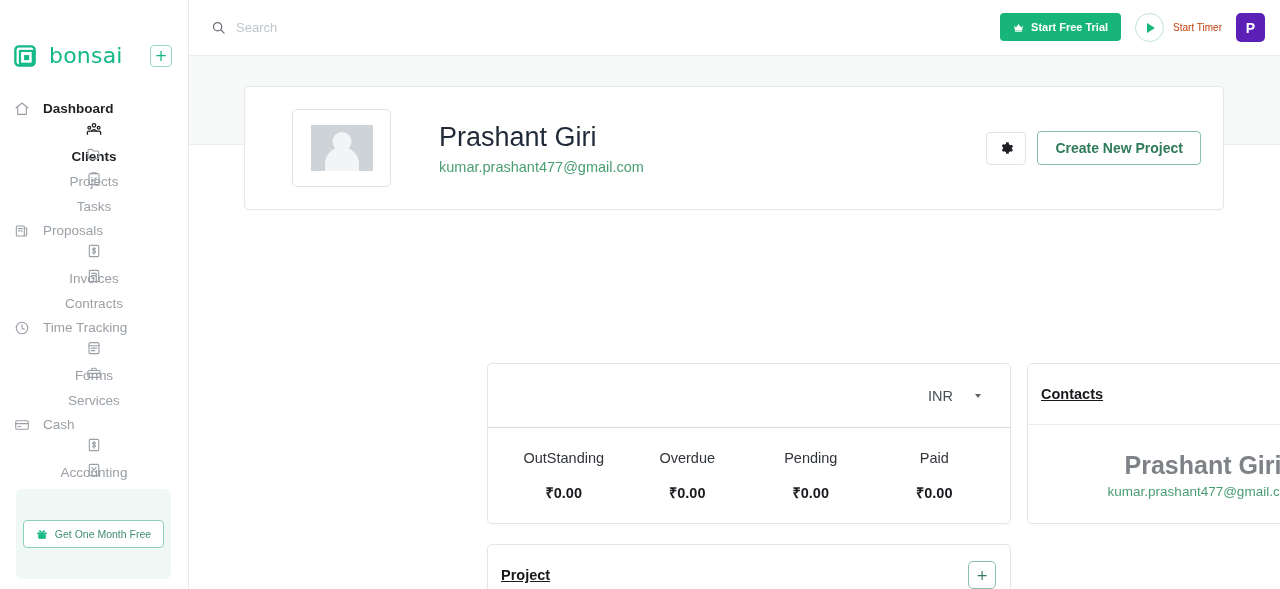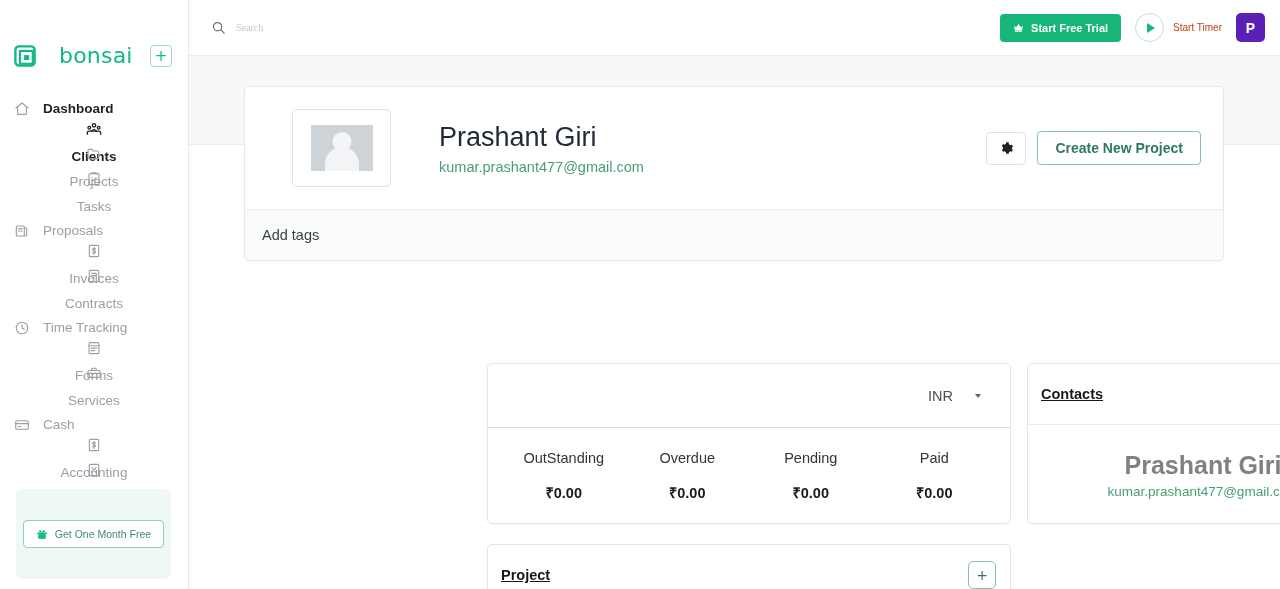--- a/index.html
+++ b/index.html
@@ -19,21 +19,21 @@
     background: #ffffff;
     border-right: 1px solid #e6e8ea;
     position: relative;
     display: flex; flex-direction: column;
   }
   .brand-row {
     display: flex; align-items: center; justify-content: space-between;
     padding: 36px 16px 0 14px;
     height: 76px;
   }
-  .brand { display: flex; align-items: center; gap: 23px; }
+  .brand { display: flex; align-items: center; gap: 13px; }
   .brand-logo { width: 22px; height: 22px; display: block; }
   .brand-name {
     font-size: 22px; letter-spacing: .2px; color: #12b886;
     font-weight: 400; font-family: "DejaVu Sans", sans-serif;
     line-height: 1;
   }
   .plus-box {
     width: 22px; height: 22px; border: 1px solid #9bd9c4; border-radius: 4px;
     color: #12b886; display: flex; align-items: center; justify-content: center;
     font-size: 15px; line-height: 1; background: #fff; cursor: pointer;
@@ -76,26 +76,26 @@
 
   .topbar {
     height: 56px; background: #ffffff; border-bottom: 1px solid #ebedef;
     display: flex; align-items: center; padding: 0 15px 0 22px;
     position: relative; z-index: 4;
   }
   .search-wrap { display: flex; align-items: center; gap: 10px; flex: 1 1 auto; }
   .search-ico { width: 15px; height: 15px; color: #6b7076; display: block; }
   .search-input {
     border: 0; outline: 0; background: transparent;
-    font-family: Liberation Serif, serif; font-size: 10px;
+    font-family: Liberation Sans, sans-serif; font-size: 13px;
     color: #a16207; width: 320px;
   }
   .search-input::placeholder { color: #c2c7cc; }
 
-  .top-actions { display: flex; align-items: center; gap: 14px; padding-left: 8px; }
+  .top-actions { display: flex; align-items: flex-start; gap: 14px; padding-left: 8px; }
   .btn-trial {
     background: #18b579; color: #ffffff; border: 0; border-radius: 4px;
     height: 28px; padding: 0 13px; font-size: 11px; font-weight: bold;
     display: flex; align-items: center; gap: 7px; cursor: pointer;
     font-family: "Liberation Sans", sans-serif; white-space: nowrap;
   }
   .crown-ico { width: 11px; height: 11px; display: block; }
   .timer {
     display: flex; align-items: center; gap: 9px; cursor: pointer;
   }
@@ -453,21 +453,20 @@
               <span>
                 <svg class="gear-ico" viewBox="0 0 24 24" fill="#202124" aria-hidden="true">
                     <path d="M12 8.3a3.7 3.7 0 1 0 0 7.4 3.7 3.7 0 0 0 0-7.4zm0 5.6a1.9 1.9 0 1 1 0-3.8 1.9 1.9 0 0 1 0 3.8z"></path>
                     <path d="M20.6 13.5a8.8 8.8 0 0 0 0-3l2-1.2-2-3.5-2.2.9a8.7 8.7 0 0 0-2.6-1.5L15.5 2h-4l-.3 2.3a8.7 8.7 0 0 0-2.6 1.5l-2.2-.9-2 3.5 2 1.2a8.8 8.8 0 0 0 0 3l-2 1.2 2 3.5 2.2-.9a8.7 8.7 0 0 0 2.6 1.5l.3 2.3h4l.3-2.3a8.7 8.7 0 0 0 2.6-1.5l2.2.9 2-3.5z"></path>
                   </svg>
               </span>
             </div>
             <button class="btn-newproject">Create New Project</button>
           </div>
         </div>
-        <div class="tags-row">Add tags</div>
       </div>
 
       <div class="stats-card">
         <div class="stats-head">
           <div class="currency">
             <span>INR</span>
             <span class="caret"></span>
           </div>
         </div>
         <div class="stats-body">

